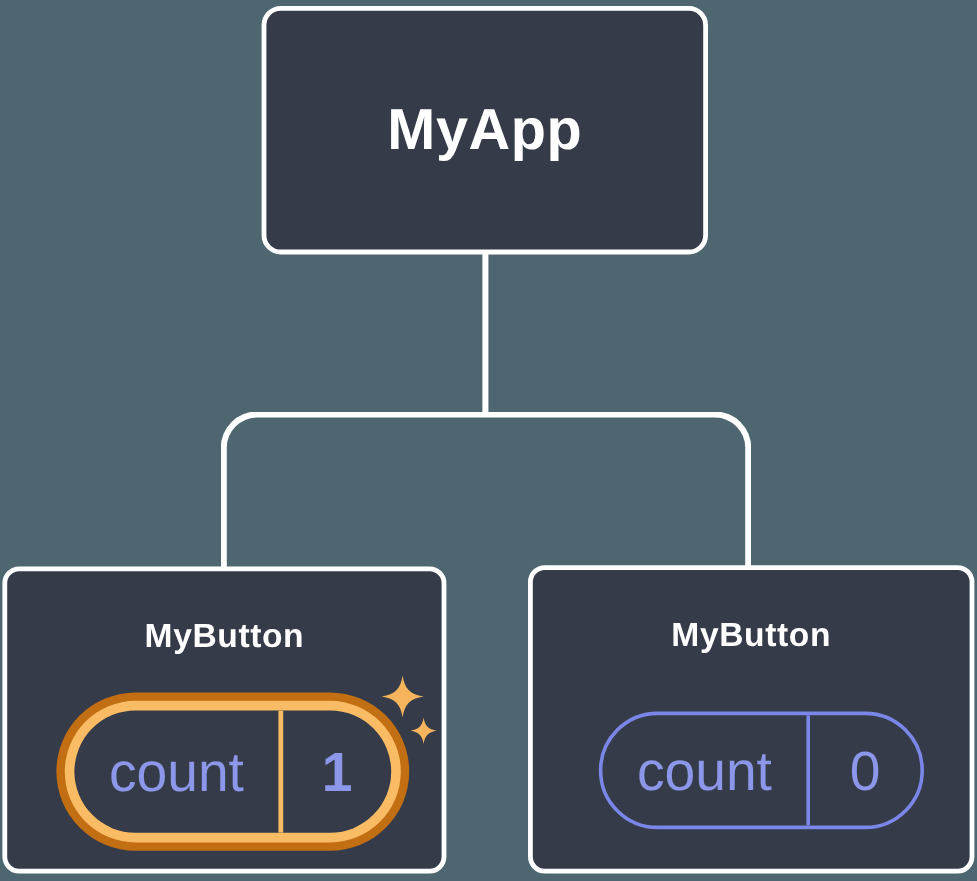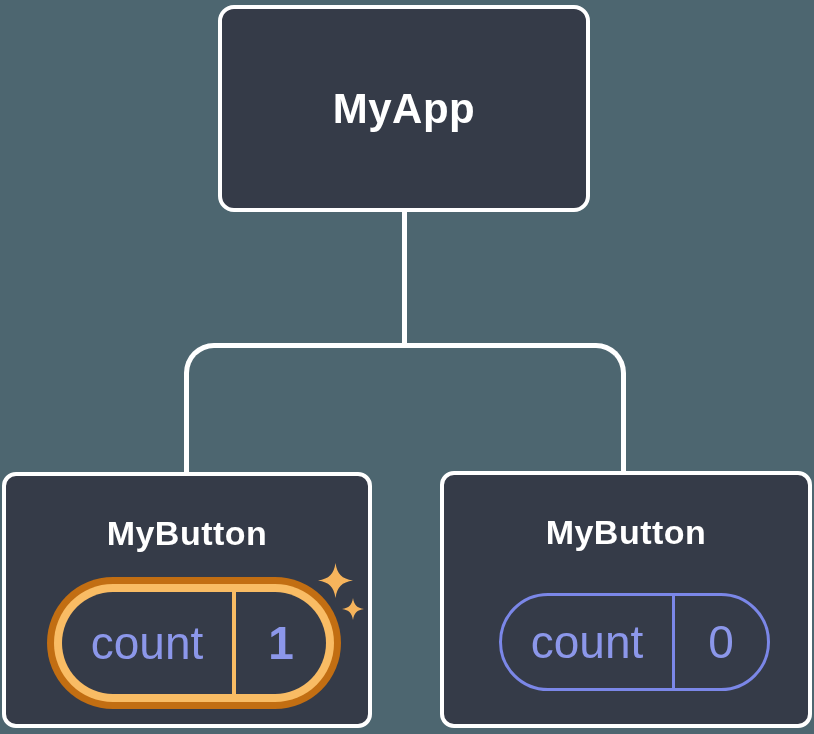--- a/index.html
+++ b/index.html
@@ -32,21 +32,21 @@
     border: 4px solid var(--node-border);
   }
   .node-root {
     left: 218px; top: 5px;
     width: 372px; height: 207px;
     border-radius: 16px;
     display: flex; align-items: center; justify-content: center;
   }
   .node-root .node-label {
     color: var(--title-text);
-    font-size: 42px;
+    font-size: 48px;
     font-weight: 700;
     letter-spacing: 0.5px;
   }
 
   .connector-stub {
     position: absolute;
     left: 402px; top: 210px;
     width: 5px; height: 136px;
     background: var(--connector);
   }
@@ -65,21 +65,21 @@
   }
   .node-child-left  { left: 2px;   top: 472px; width: 370px; height: 256px; }
   .node-child-right { left: 440px; top: 471px; width: 372px; height: 257px; }
 
   .child-title {
     position: absolute;
     left: 0; top: 38px;
     width: 100%;
     text-align: center;
     color: var(--title-text);
-    font-size: 34px;
+    font-size: 28px;
     font-weight: 700;
     letter-spacing: 0.5px;
   }
 
   
   .state-pill {
     position: absolute;
     left: 55px; top: 118px;
     width: 271px; height: 98px;
     border: 3px solid var(--state-purple-border);

